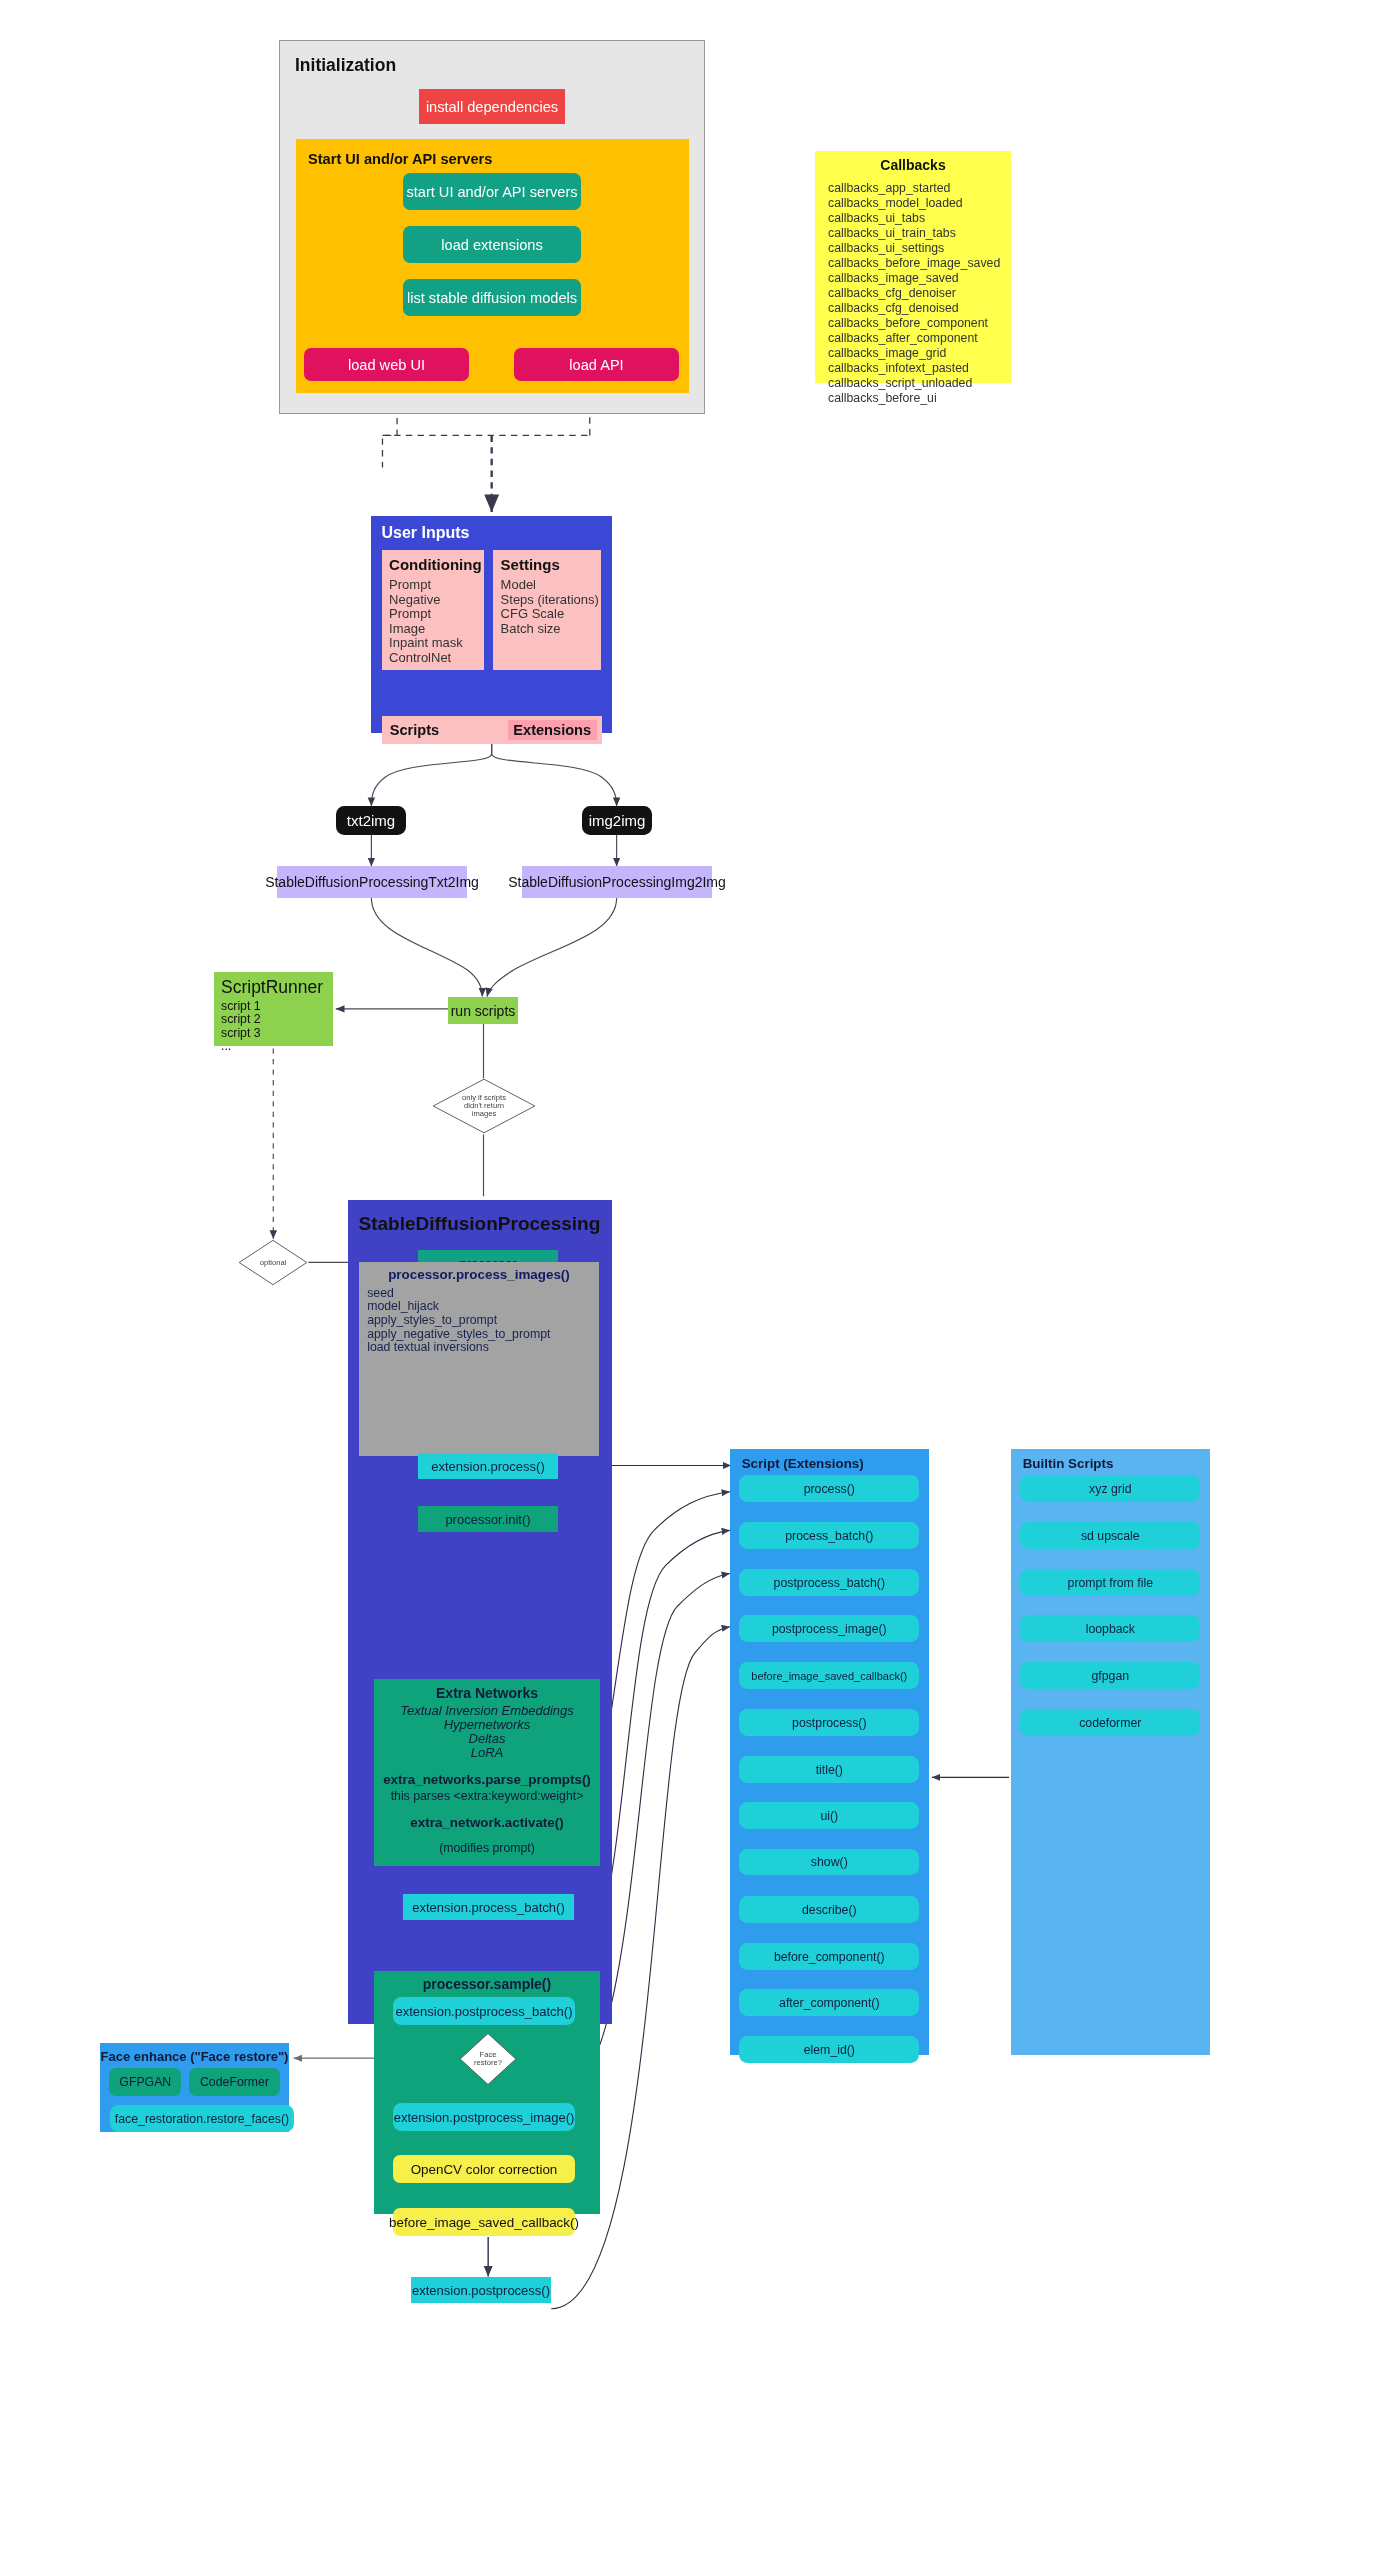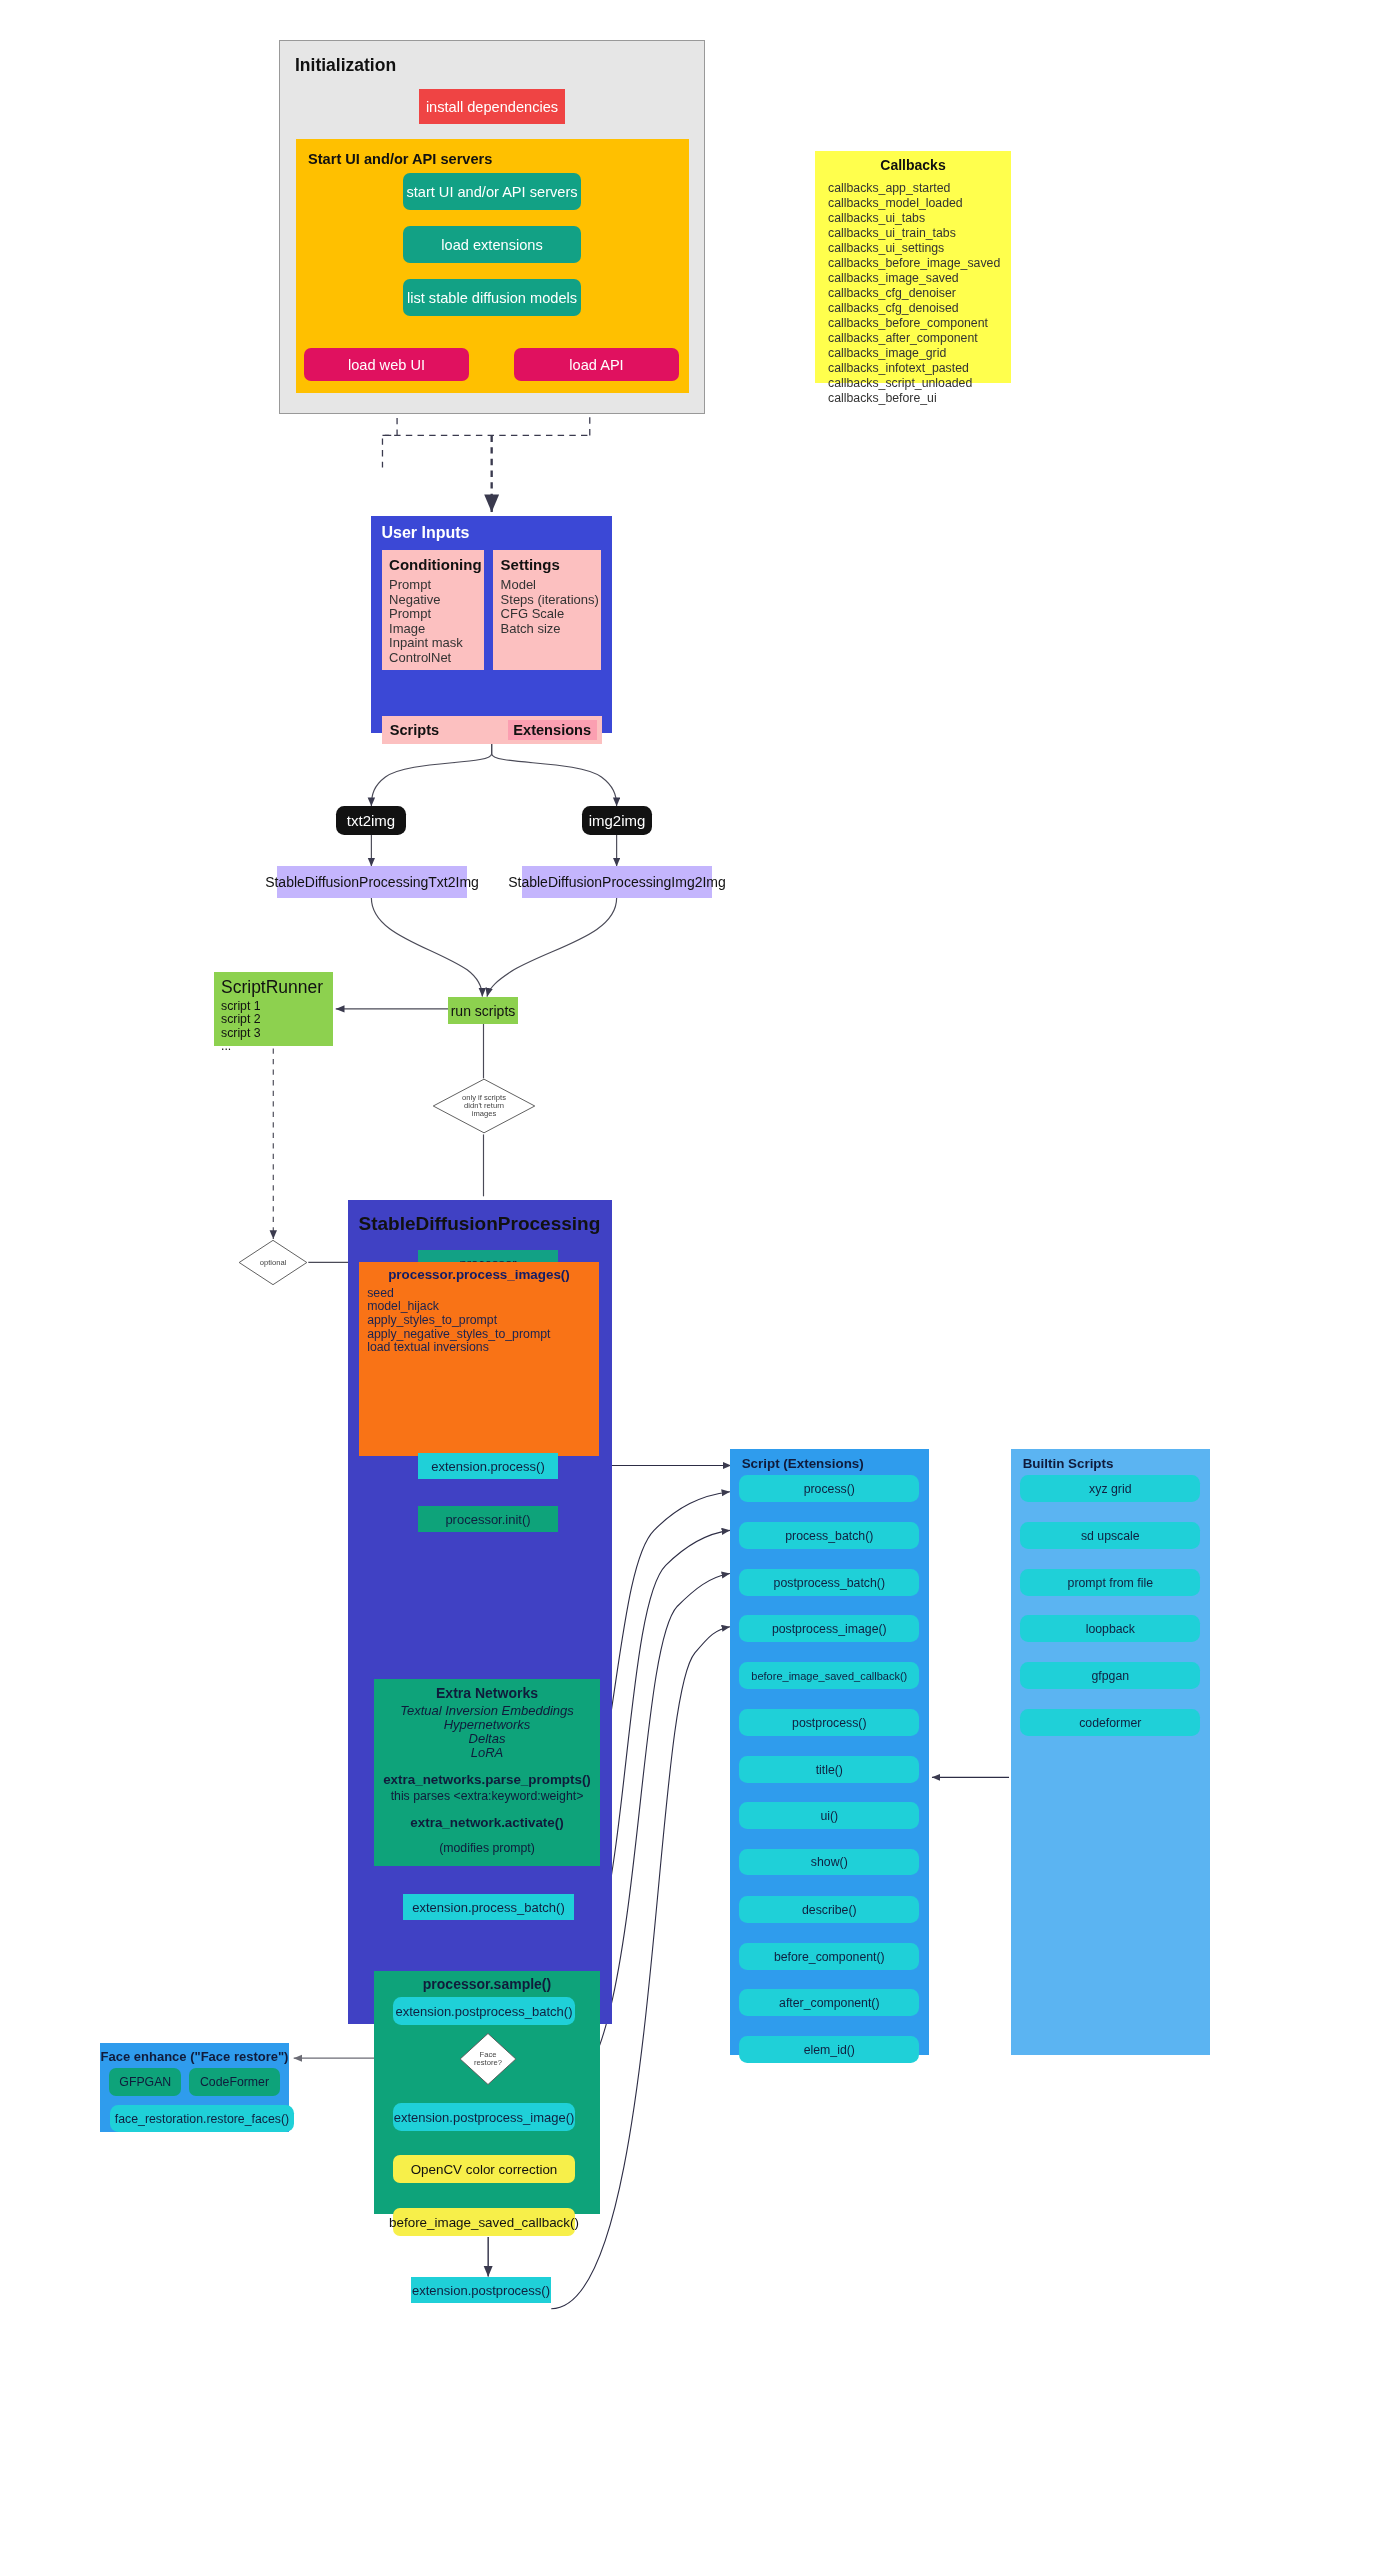--- a/index.html
+++ b/index.html
@@ -47,21 +47,21 @@
   .sr-list{position:absolute;left:7px;top:28px;font-size:12.3px;line-height:13.4px;color:#111;white-space:pre;}
 
   
   .diamond-wrap{position:absolute;}
   .diamond-lbl{position:absolute;left:0;right:0;top:50%;transform:translateY(-50%);text-align:center;font-size:8.8px;line-height:10.5px;color:#444;}
   .diamond-lbl.sm{font-size:7.6px;line-height:8.2px;}
 
   
   .sdp-box{left:348px;top:1200px;width:264px;height:824px;background:#4041c4;}
   .sdp-title{position:absolute;left:10.5px;top:13px;font-size:19px;font-weight:bold;color:#111;}
-  .pi-box{left:359px;top:1262px;width:240px;height:194px;background:#f97316;}
+  .pi-box{left:359px;top:1262px;width:240px;height:194px;background:#a3a3a3;}
   .pi-title{position:absolute;left:0;right:0;top:4.7px;text-align:center;font-size:13.4px;font-weight:bold;color:#101b66;}
   .pi-list{position:absolute;left:8.2px;top:24.5px;font-size:12.3px;line-height:13.7px;color:#1a2350;white-space:pre;}
 
   .cyan-node{background:#1fd0d8;color:#102040;font-size:13px;}
   .cyan-round{background:#1fd0d8;color:#102040;font-size:13px;border-radius:8.2px;}
   .green2-node{background:#0ea37a;color:#102040;font-size:13px;}
   .yellow-round{background:#f7ef4a;color:#111;font-size:13.4px;border-radius:7px;}
 
   .iterate-box{left:374px;top:1481px;width:226px;height:159px;background:#0ea37a;}
   .it-t1{position:absolute;left:0;right:0;top:5.8px;text-align:center;font-size:14px;font-weight:bold;color:#101b3b;}

